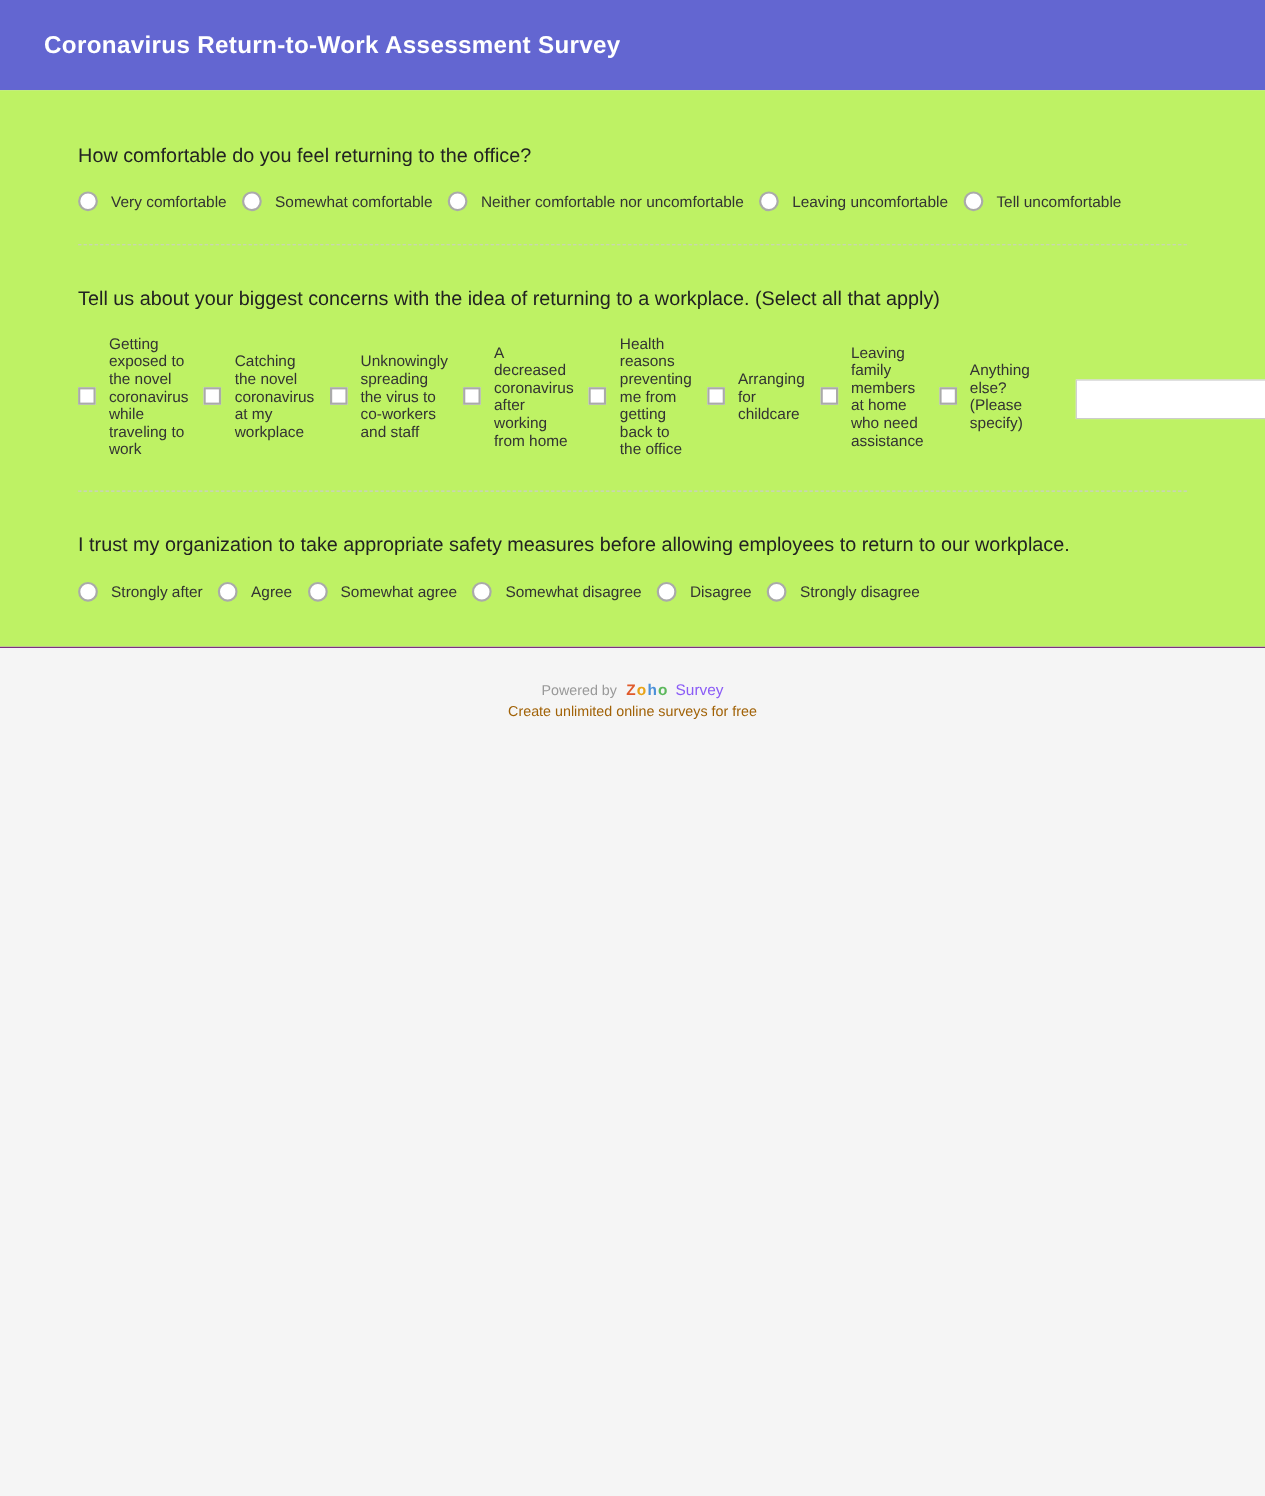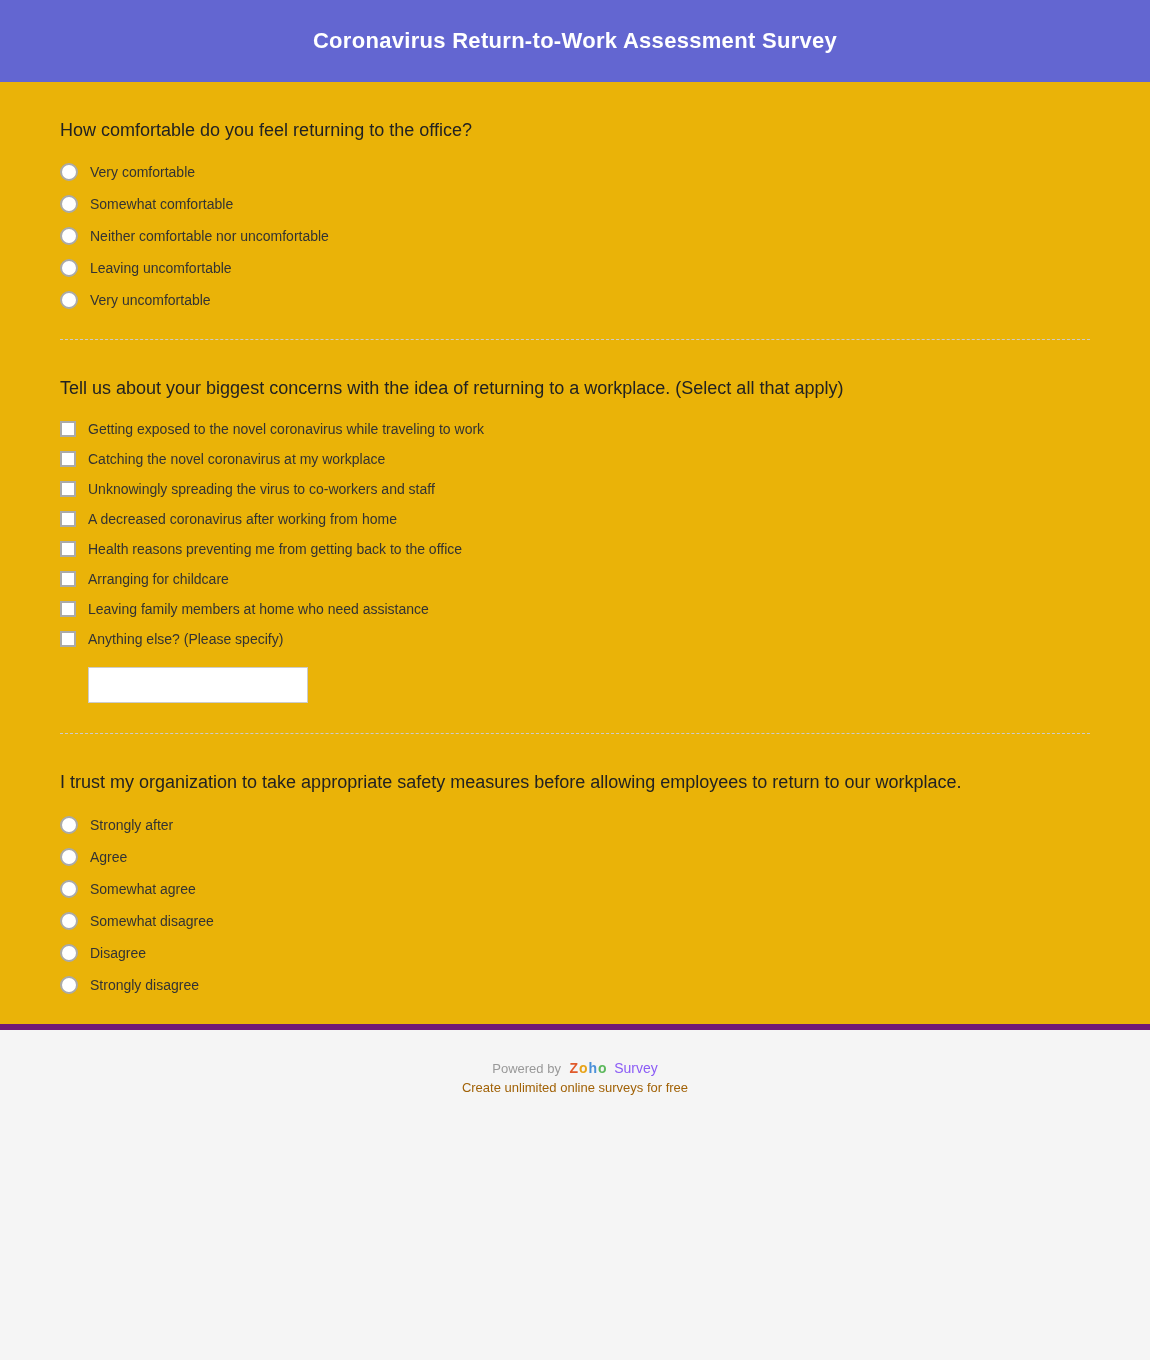--- a/index.html
+++ b/index.html
@@ -11,33 +11,32 @@
     body {
       font-family: Arial, sans-serif;
       background: #f5f5f5;
       min-height: 1360px;
       width: 1150px;
     }
 
     .header {
       background: #6366d1;
       padding: 28px 40px;
-      text-align: center;
     }
 
     .header-title {
       color: #ffffff;
       font-size: 22px;
       font-weight: bold;
       letter-spacing: 0.3px;
     }
 
     .survey-body {
-      background: #eab308;
-      padding: 0;
+      background: #bef264;
+      padding: 11px;
     }
 
     .section {
       padding: 36px 60px 30px 60px;
     }
 
     .section-divider {
       border: none;
       border-top: 1px dashed #cccccc;
       margin: 0 60px;
@@ -45,22 +44,22 @@
 
     .question-title {
       font-size: 18px;
       color: #222222;
       margin-bottom: 20px;
       line-height: 1.4;
     }
 
     .radio-group, .checkbox-group {
       display: flex;
-      flex-direction: column;
       gap: 14px;
+      align-items: center;
     }
 
     .radio-item, .checkbox-item {
       display: flex;
       align-items: center;
       gap: 12px;
       font-size: 14px;
       color: #333333;
       cursor: pointer;
     }
@@ -91,21 +90,21 @@
       margin-left: 28px;
       margin-top: 6px;
       padding: 4px 8px;
       font-size: 13px;
     }
 
     .footer {
       background: #f5f5f5;
       padding: 30px 40px;
       text-align: center;
-      border-top: 6px solid #701a75;
+      border-top: 1px solid #701a75;
     }
 
     .footer-powered {
       font-size: 13px;
       color: #999999;
       margin-bottom: 4px;
     }
 
     .footer-tagline {
       font-size: 13px;
@@ -159,21 +158,21 @@
         <span>Neither comfortable nor uncomfortable</span>
       </label>
 
       <label class="radio-item">
         <span class="radio-circle"></span>
         <span>Leaving uncomfortable</span>
       </label>
 
       <label class="radio-item">
         <span class="radio-circle"></span>
-        <span>Very uncomfortable</span>
+        <span>Tell uncomfortable</span>
       </label>
 
     </div>
   </div>
 
   <hr class="section-divider">
 
   <div class="section">
     <div class="question-title">Tell us about your biggest concerns with the idea of returning to a workplace. (Select all that apply)</div>
     <div class="checkbox-group">

